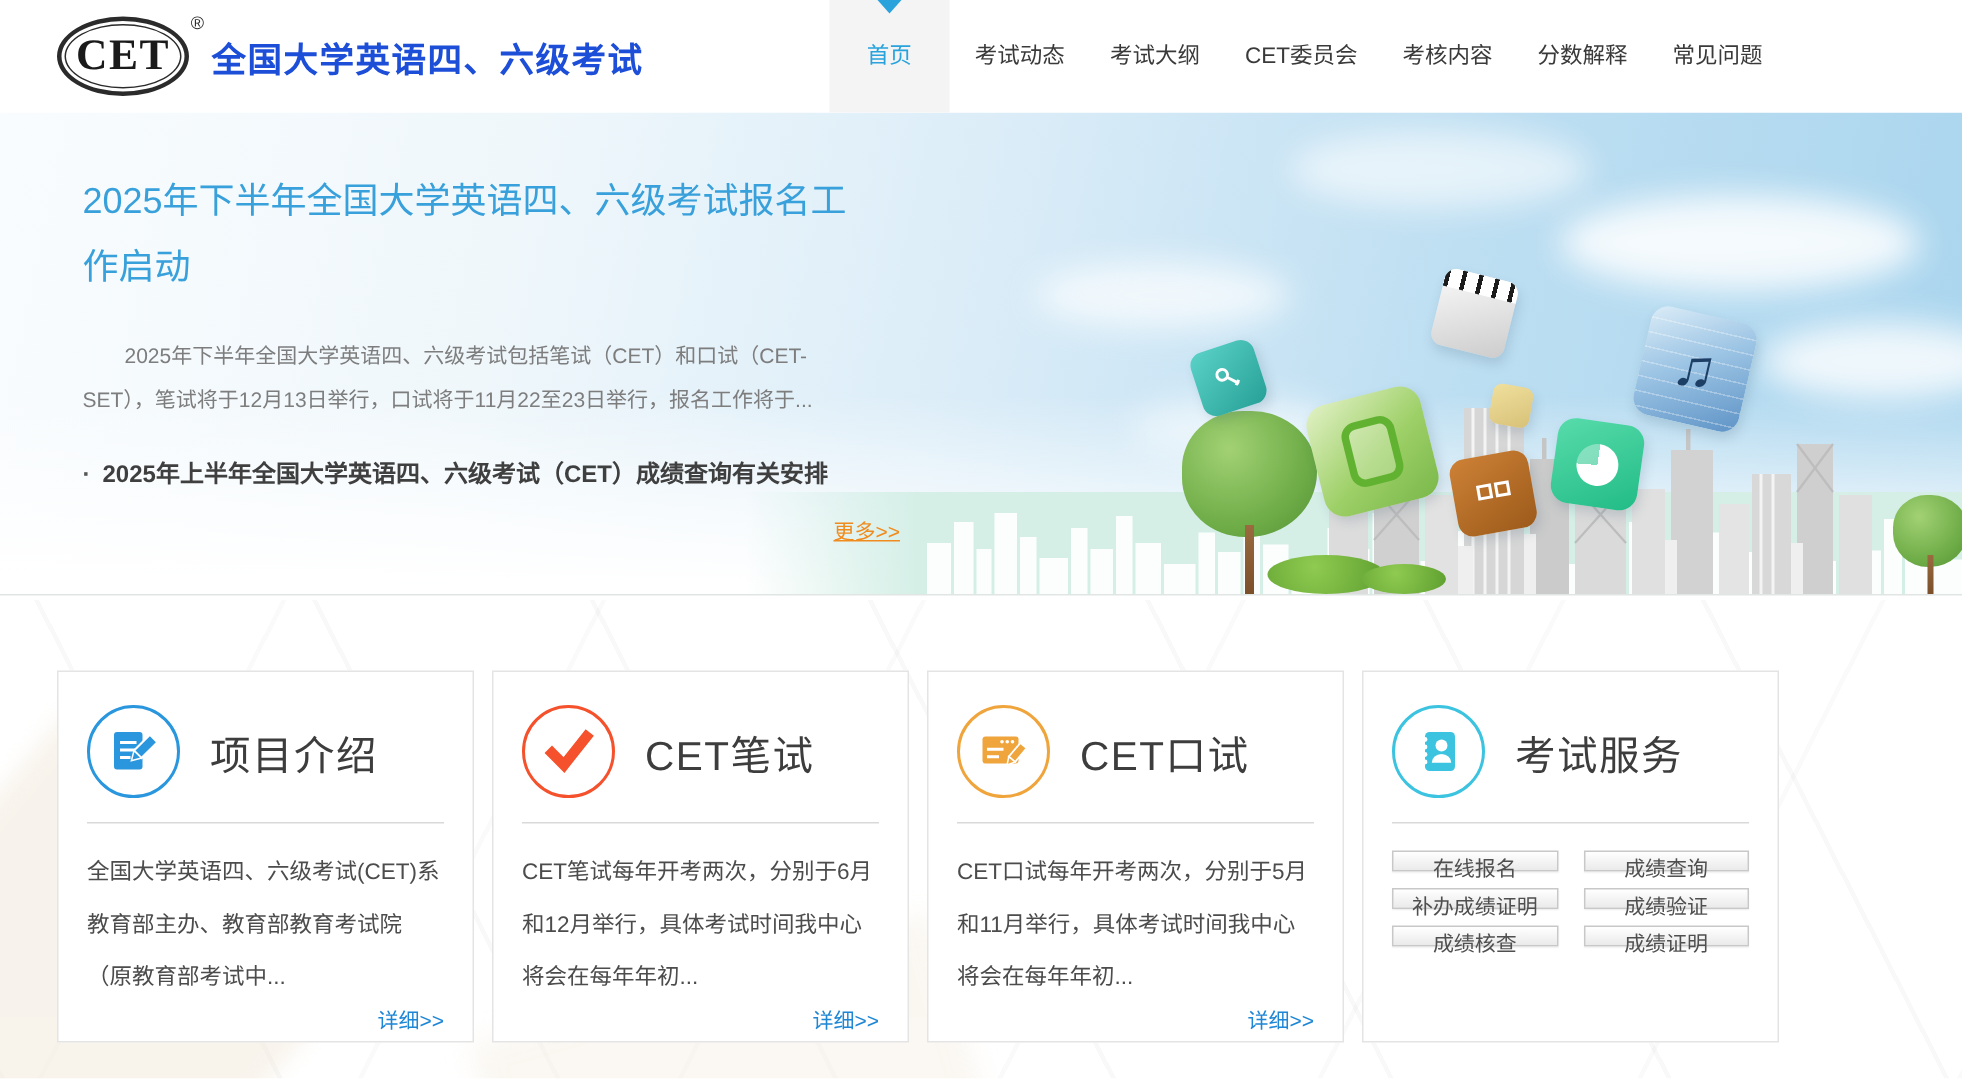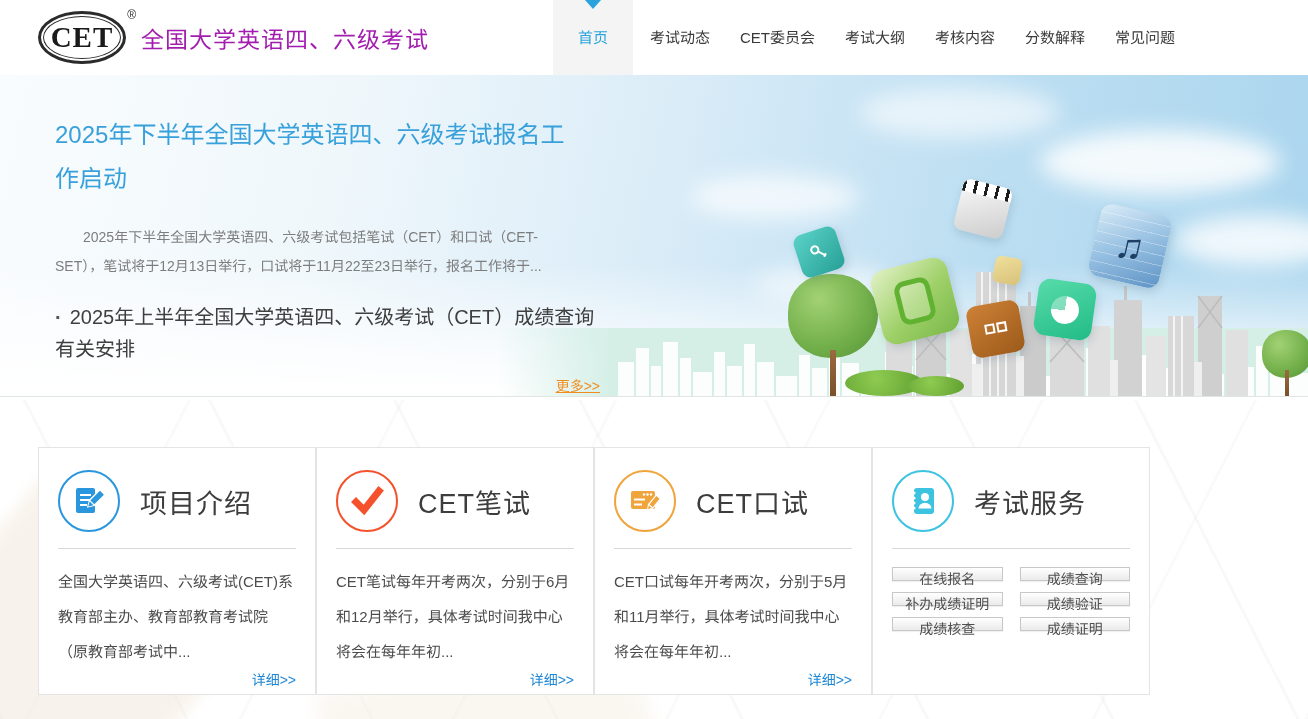--- a/index.html
+++ b/index.html
@@ -10,21 +10,21 @@
   .header { height:75px; background:#fff; position:relative; z-index:6; }
   .header-inner { width:1150px; margin-left:38px; height:100%;
     display:flex; align-items:center; justify-content:space-between; }
   .logo-group { display:flex; align-items:center; gap:15px; }
   .logo-oval { position:relative; width:88px; height:53px; border:3px solid #2b2b2b;
     border-radius:50%; display:flex; align-items:center; justify-content:center; background:#fff; }
   .logo-oval::after { content:""; position:absolute; inset:2px; border:1px solid #2b2b2b; border-radius:50%; }
   .logo-cet { font-family:"Liberation Serif","DejaVu Serif",serif; font-weight:bold;
     font-size:29px; color:#1a1a1a; letter-spacing:1px; }
   .logo-reg { position:absolute; top:-6px; right:-13px; font-size:12px; color:#2b2b2b; }
-  .site-title { font-size:23px; font-weight:normal; color:#a21caf; letter-spacing:1px; }
+  .site-title { font-size:23px; font-weight:bold; color:#1d4ed8; letter-spacing:1px; }
   .nav { display:flex; height:75px; }
   .nav-item { position:relative; padding:0 13px; margin-left:4px; line-height:75px;
     font-size:15px; color:#3a3a3a; cursor:pointer; white-space:nowrap; text-decoration:none; }
   .nav-item.active { background:#f4f4f4; color:#2aa3dd; padding:0 25px; }
   .nav-item.active::before { content:""; position:absolute; top:0; left:50%; margin-left:-8px;
     width:0; height:0; border-left:8px solid transparent; border-right:8px solid transparent;
     border-top:9px solid #2aa3dd; }
 
   
   .banner { position:relative; height:325px; overflow:hidden;
@@ -71,36 +71,36 @@
     background:repeating-linear-gradient(180deg,rgba(255,255,255,0) 0 9px,rgba(255,255,255,.3) 9px 10px),
       linear-gradient(150deg,#dcedf8 0%,#9cc4e4 45%,#5e93c6);
     color:#1d3f66; font-size:38px; }
 
   .banner-content { position:absolute; left:55px; top:38px; width:548px; z-index:4; }
   .banner-headline { display:block; color:#38a0da; font-size:24px; font-weight:normal;
     line-height:44px; width:525px; text-decoration:none; cursor:pointer; }
   .banner-summary { margin-top:22px; width:508px; font-size:14px; line-height:29px;
     color:#7d7d7d; text-indent:2em; }
   .banner-news { margin-top:20px; list-style:none; }
-  .news-item { font-size:20px; color:#3f3f3f; line-height:32px; cursor:pointer; }
+  .news-item { font-size:16px; color:#3f3f3f; line-height:32px; cursor:pointer;font-weight:bold; }
   .news-item::before { content:"·"; font-weight:bold; margin-right:8px; color:#555; }
   .banner-more { display:block; margin-top:10px; width:545px; text-align:right;
     color:#f08c1f; font-size:14px; text-decoration:underline; cursor:pointer; }
 
   
   .main { position:relative; height:319px; background:#fff; padding-top:47px; overflow:hidden; }
   .pattern { position:absolute; inset:0; z-index:0;
     background-image:
       repeating-linear-gradient(63deg,rgba(130,130,130,.05) 0 3px,transparent 3px 165px),
       repeating-linear-gradient(-63deg,rgba(130,130,130,.04) 0 3px,transparent 3px 190px); }
   .blob1 { position:absolute; left:-70px; bottom:-70px; width:260px; height:260px;
     background:#f1e7d8; opacity:.5; filter:blur(7px); transform:rotate(40deg); z-index:0; }
   .blob2 { position:absolute; left:330px; bottom:-100px; width:320px; height:170px;
     background:#f5eee2; opacity:.45; filter:blur(9px); transform:rotate(-16deg); z-index:0; }
-  .cards { position:relative; z-index:2; margin-left:38px; width:1150px; display:flex; }
+  .cards { position:relative; z-index:2; margin-left:38px; width:1150px; display:flex; gap:12px; }
   .card { width:278px; height:248px; background:#fff; border:1px solid #e4e4e4;
     padding:14px 19px 10px; display:flex; flex-direction:column; }
   .card-head { display:flex; align-items:center; gap:20px; padding:8px 0 16px; }
   .icon-circle { width:62px; height:62px; border-radius:50%; border:2px solid;
     display:flex; align-items:center; justify-content:center; flex-shrink:0; background:#fff; }
   .ic-c1 { border-color:#2a96dd; } .ic-c2 { border-color:#f4512c; }
   .ic-c3 { border-color:#f0a43c; } .ic-c4 { border-color:#3cc3e0; }
   .card-title { font-size:27px; color:#3d3d3d; letter-spacing:1px; }
   .card-divider { border:none; border-top:1px solid #d9d9d9; }
   .card-body { padding-top:15px; font-size:15px; color:#4c4c4c; line-height:35px; flex:1; }
@@ -120,22 +120,22 @@
     <div class="logo-group">
       <div class="logo-oval">
         <span class="logo-cet">CET</span>
         <span class="logo-reg">®</span>
       </div>
       <span class="site-title">全国大学英语四、六级考试</span>
     </div>
     <nav class="nav">
       <a class="nav-item active">首页</a>
       <a class="nav-item">考试动态</a>
+      <a class="nav-item">考试大纲</a>
       <a class="nav-item">CET委员会</a>
-      <a class="nav-item">考试大纲</a>
       <a class="nav-item">考核内容</a>
       <a class="nav-item">分数解释</a>
       <a class="nav-item">常见问题</a>
     </nav>
   </div>
 </div>
 
 <div class="banner">
   <div class="banner-fade"></div>
 

